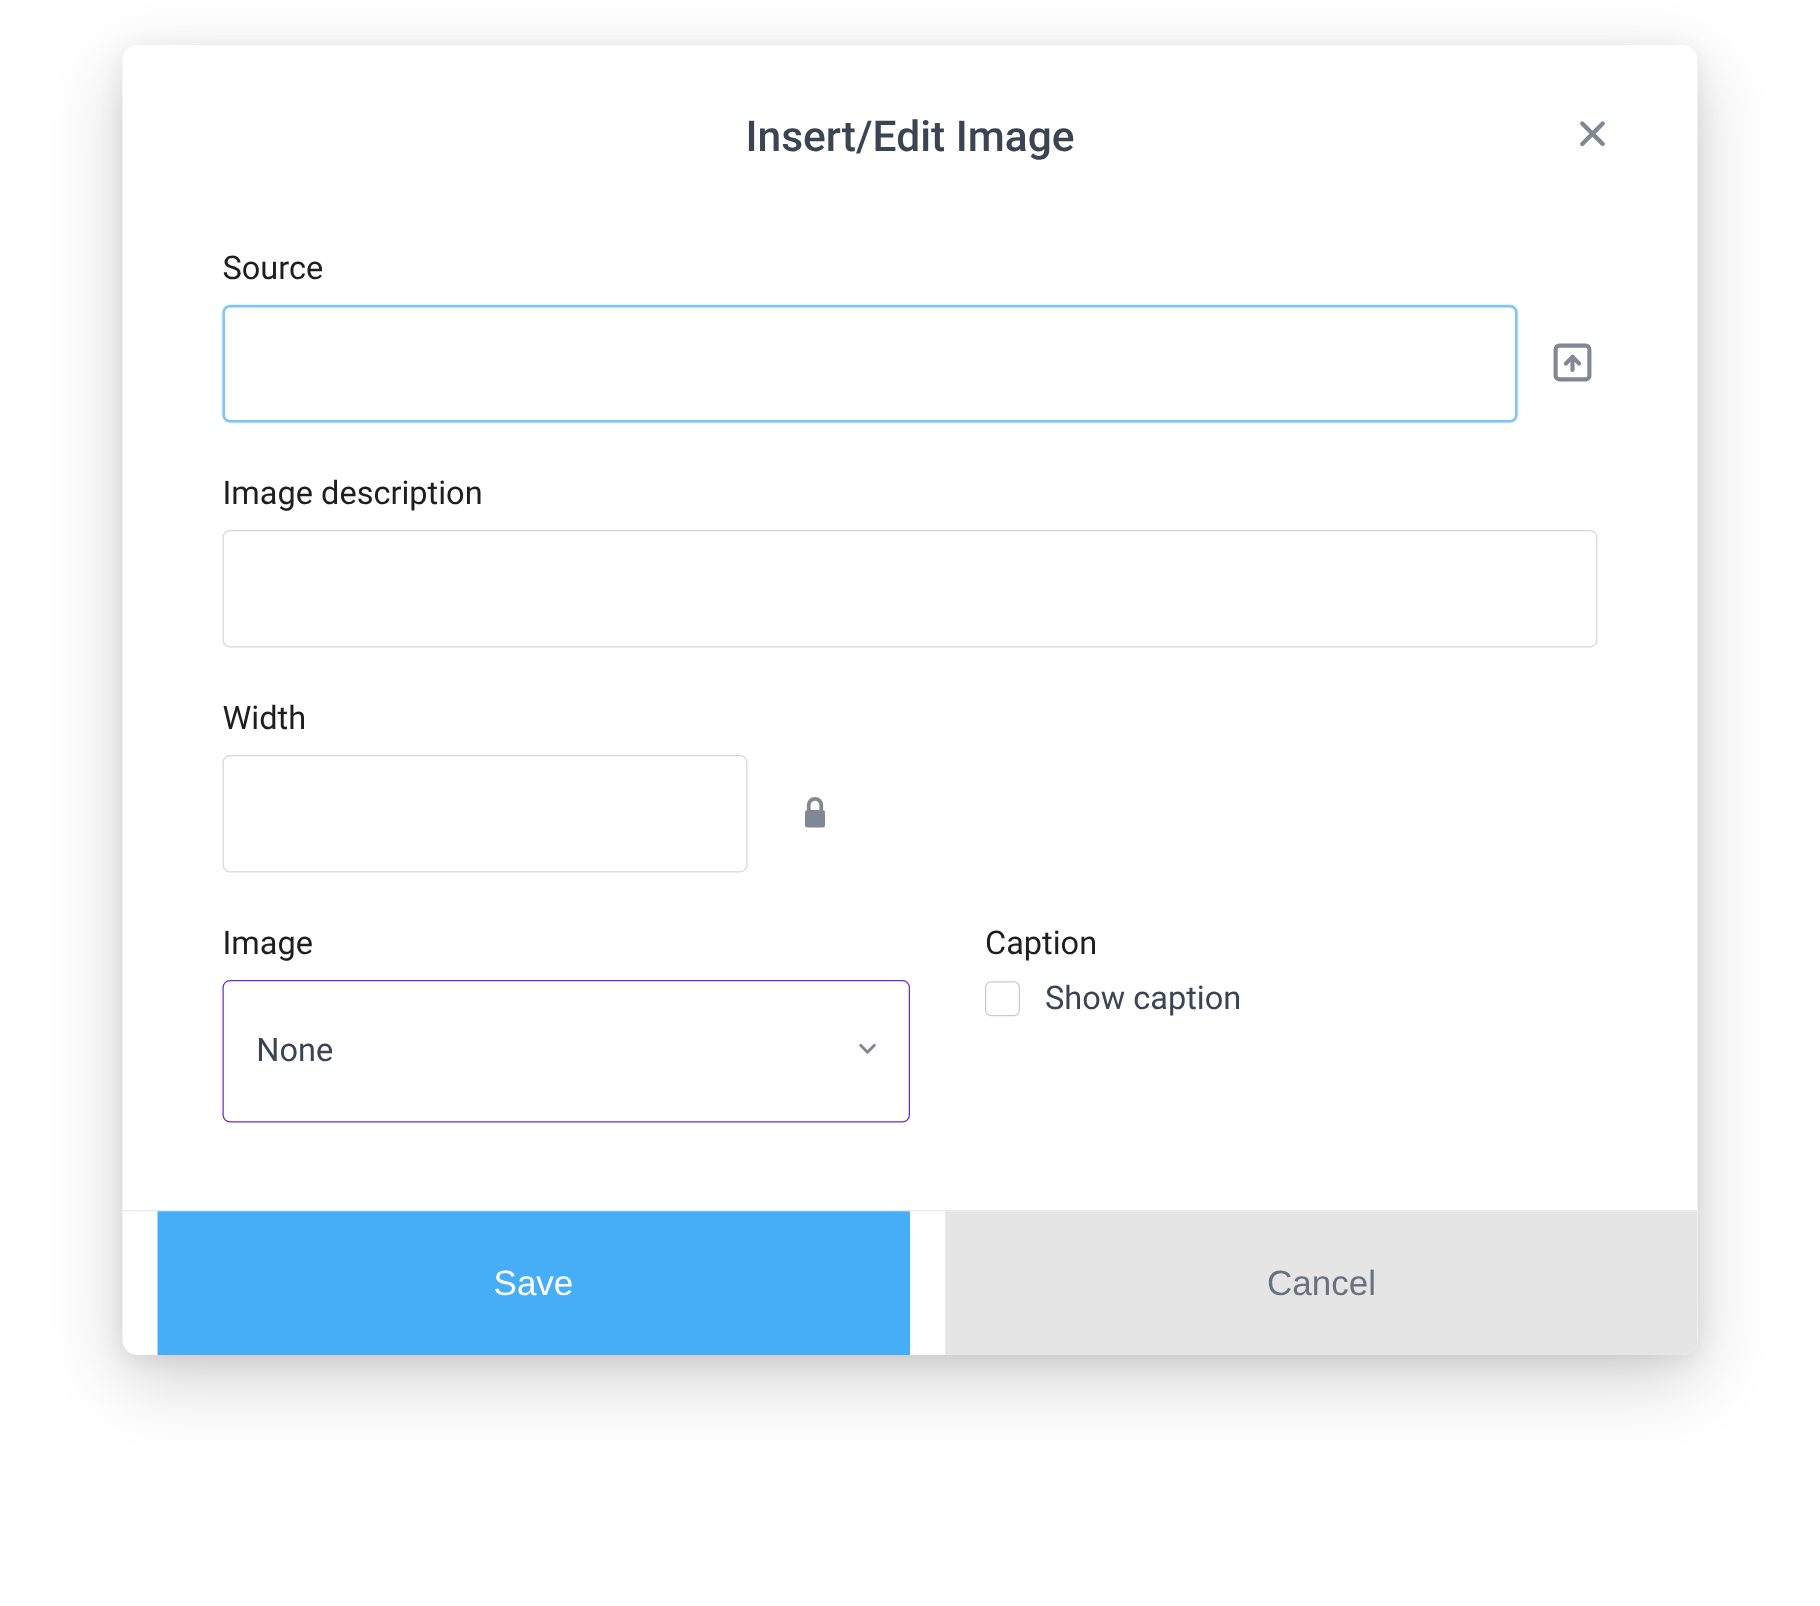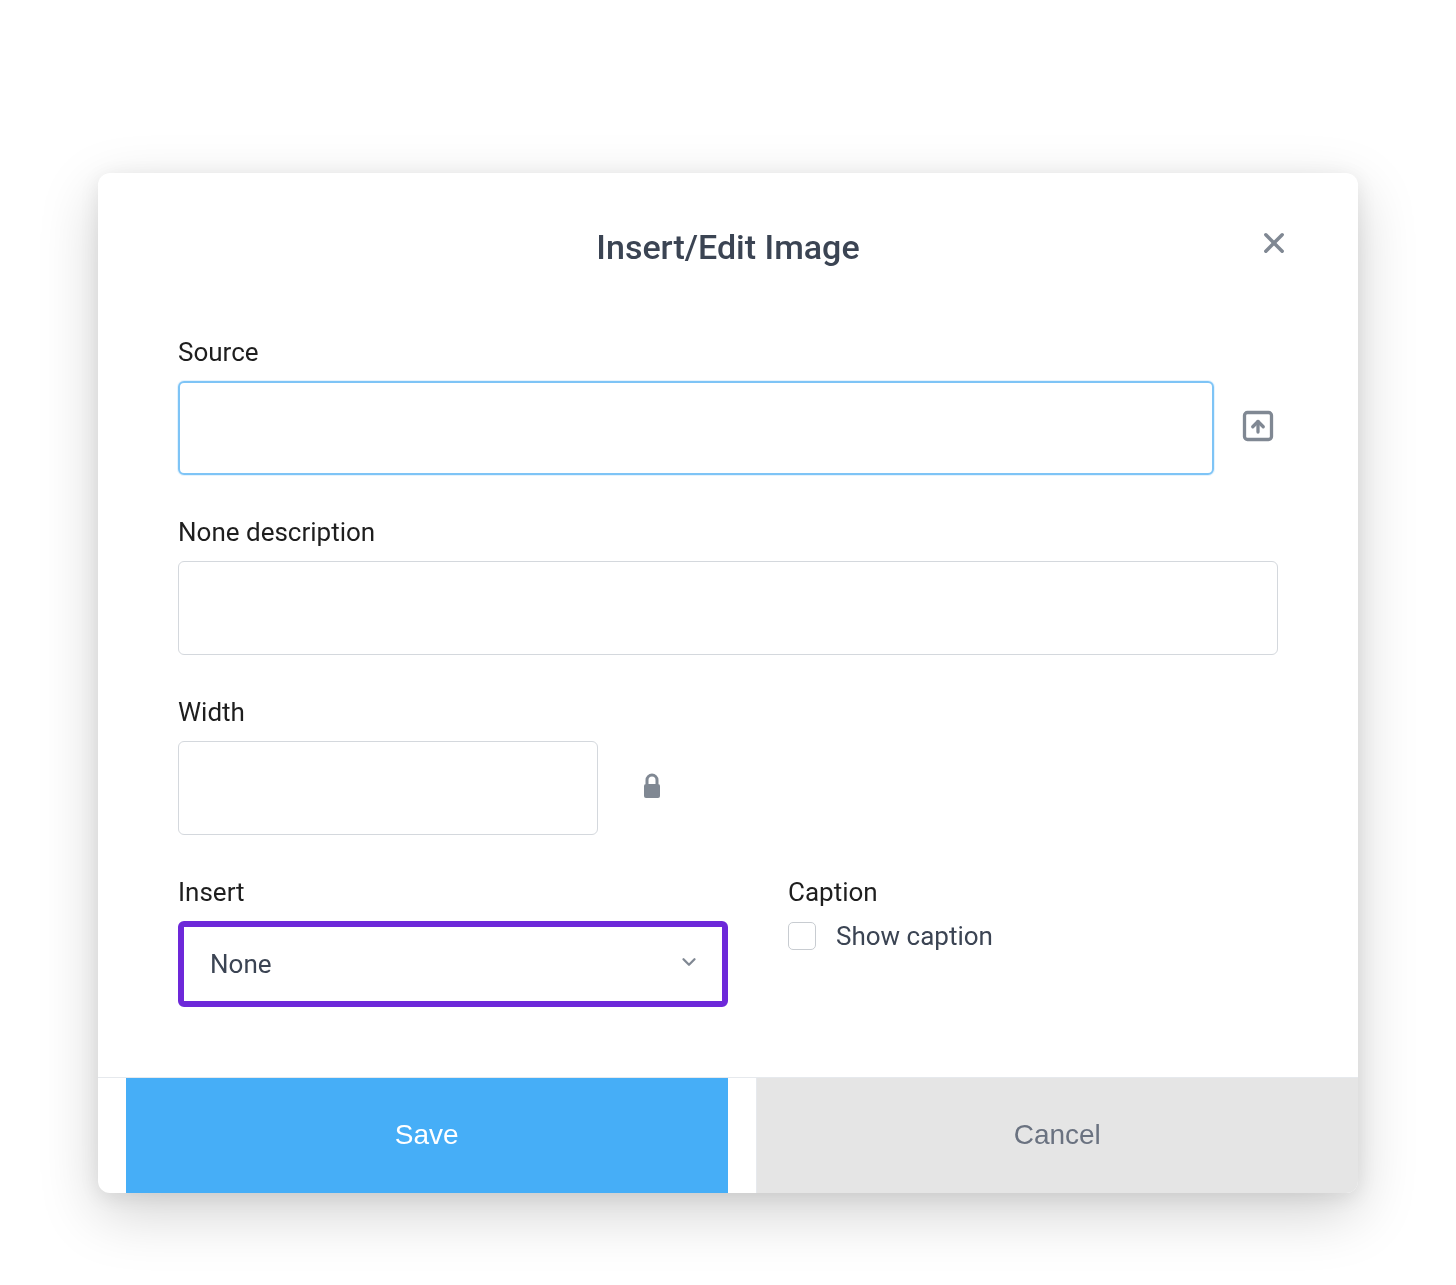--- a/index.html
+++ b/index.html
@@ -4,22 +4,22 @@
 <style>
   * { box-sizing: border-box; }
   html, body {
     margin: 0; padding: 0;
     width: 1456px; height: 1285px;
     font-family: -apple-system, BlinkMacSystemFont, "Segoe UI", Roboto, Helvetica, Arial, sans-serif;
     background: #fff;
   }
   .backdrop {
     width: 100%; height: 100%;
-    display: flex; align-items: center; justify-content: center;
-    padding-top: 80px;
+    display: flex; align-items: flex-start; justify-content: center;
+    padding-top: 36px;
   }
   .dialog {
     width: 1260px;
     background: #fff;
     border-radius: 12px;
     box-shadow: 0 20px 60px rgba(0,0,0,0.18), 0 4px 20px rgba(0,0,0,0.08);
     overflow: hidden;
     position: relative;
   }
   .dialog-header {
@@ -101,22 +101,22 @@
   .lock-btn svg { width: 24px; height: 28px; }
   .bottom-row {
     display: flex;
     gap: 40px;
   }
   .class-col { width: 550px; }
   .caption-col { flex: 1; padding-left: 20px; }
   .select-wrap {
     position: relative;
     width: 100%;
-    height: 86px;
-    border: 6px solid #6d28d9;
+    height: 114px;
+    border: 1px solid #6d28d9;
     border-radius: 6px;
     display: flex; align-items: center;
     padding: 0 26px;
     cursor: pointer;
     background: #fff;
   }
   .select-value {
     font-size: 26px;
     color: #3b4453;
   }
@@ -198,21 +198,21 @@
                 <rect x="3" y="3" width="18" height="18" rx="2"></rect>
                 <path d="M12 16 V9" stroke-linecap="round"></path>
                 <path d="M8.5 12.5 L12 9 L15.5 12.5" stroke-linecap="round" stroke-linejoin="round"></path>
               </svg>
             </span>
           </button>
         </div>
       </div>
 
       <div class="field-row">
-        <div class="field-label">None description</div>
+        <div class="field-label">Image description</div>
         <input type="text" class="text-input" value="" style="">
       </div>
 
       <div class="field-row">
         <div class="dims-row">
           <div class="dims-col">
             <div class="field-label">Width</div>
             <input type="text" class="text-input" value="" style="">
           </div>
           <button class="lock-btn">
@@ -221,21 +221,21 @@
                 <rect x="4" y="12" width="16" height="14" rx="2"></rect>
                 <path d="M7 12 V8 a5 5 0 0 1 10 0 V12" fill="none" stroke="currentColor" stroke-width="3"></path>
               </svg>
             </span>
           </button>
         </div>
       </div>
 
       <div class="field-row bottom-row">
         <div class="class-col">
-          <div class="field-label">Insert</div>
+          <div class="field-label">Image</div>
           <div class="select-wrap">
             <span class="select-value">None</span>
             <span class="select-chevron">
               <svg viewBox="0 0 24 24" fill="none" stroke="currentColor" stroke-width="2.5" stroke-linecap="round" stroke-linejoin="round">
                 <polyline points="6 9 12 15 18 9"></polyline>
               </svg>
             </span>
           </div>
         </div>
         <div class="caption-col">

